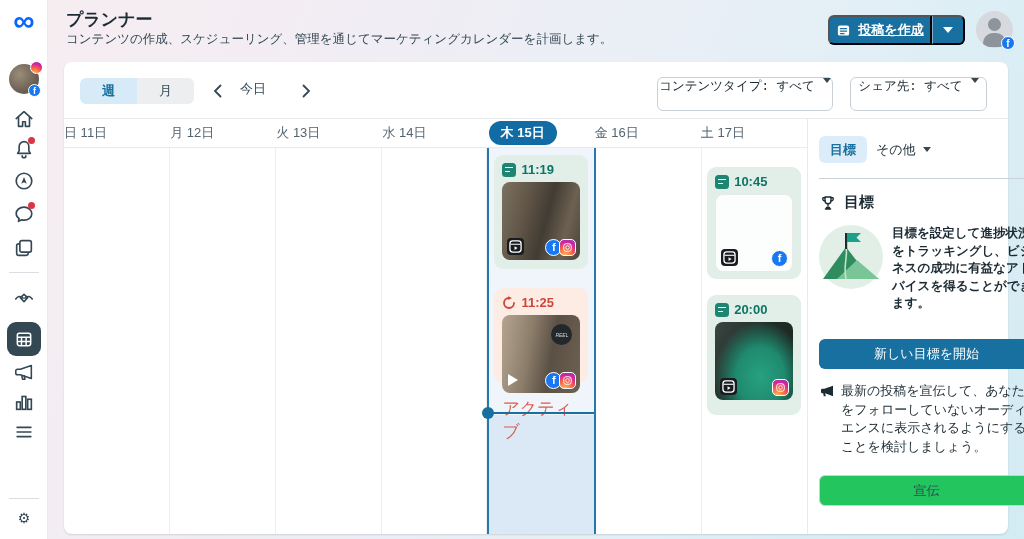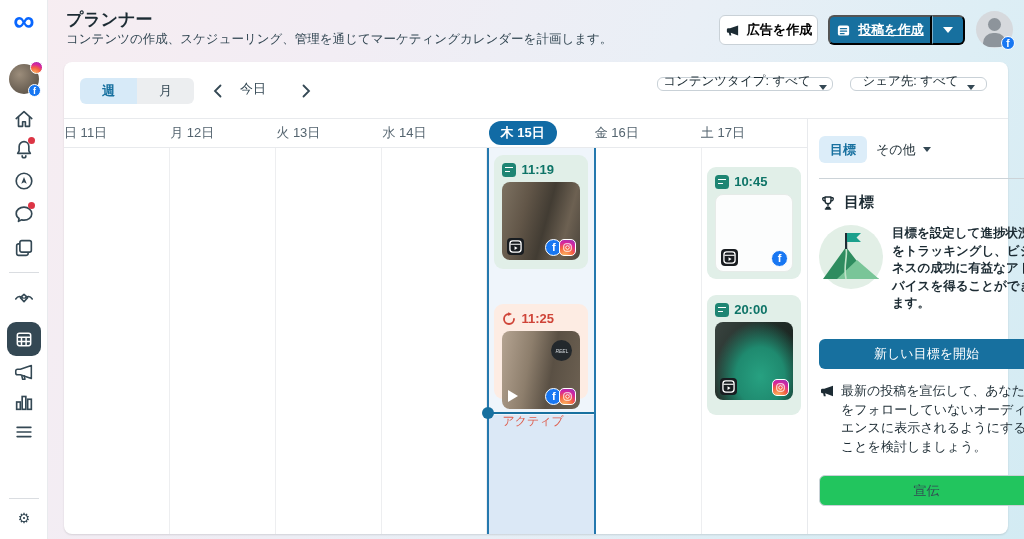--- a/index.html
+++ b/index.html
@@ -43,21 +43,21 @@
   .card { position:absolute; left:64px; top:62px; width:944px; height:472px; background:#fff; border-radius:8px; box-shadow:0 1px 2px rgba(0,0,0,.12); }
   .tb-divider { position:absolute; left:0; top:56px; width:944px; height:1px; background:#e8eaed; }
 
   .seg { position:absolute; top:16px; height:26px; width:57px; display:flex; align-items:center; justify-content:center; font-size:13px; cursor:pointer; }
   .seg-week { left:16px; background:#d7eaf8; color:#17709f; border-radius:6px 0 0 6px; font-weight:bold; }
   .seg-month { left:73px; background:#eceef0; color:#344854; border-radius:0 6px 6px 0; }
   .nav-ch { position:absolute; top:19px; width:20px; height:20px; display:flex; align-items:center; justify-content:center; cursor:pointer; }
   .today-btn { position:absolute; left:176px; top:18px; font-size:13px; color:#344854; cursor:pointer; }
   .cal-title { position:absolute; left:300px; top:19px; width:150px; text-align:center; font-size:17px; }
   .cal-title b { font-weight:bold; }
-  .filter { position:absolute; top:15px; height:14px; border:1px solid #c9d1d7; border-radius:6px; background:#fff; display:flex; align-items:flex-end; justify-content:center; gap:8px; font-size:12.5px; cursor:pointer; }
+  .filter { position:absolute; top:15px; height:34px; border:1px solid #c9d1d7; border-radius:6px; background:#fff; display:flex; align-items:flex-start; justify-content:center; gap:8px; font-size:12.5px; cursor:pointer;font-family:Liberation Mono, monospace; }
   .f1 { left:593px; width:176px; } .f2 { left:786px; width:137px; }
   .caret-d { width:0; height:0; border-left:4.5px solid transparent; border-right:4.5px solid transparent; border-top:5.5px solid #344854; }
 
   
   .day-row { position:absolute; left:0; top:57px; width:743px; height:29px; display:flex; border-bottom:1px solid #e8eaed; }
   .day-cell { flex:1; display:flex; align-items:center; font-size:13px; color:#54646f; cursor:pointer; }
   .day-pill { background:#116ba5; color:#fff; font-weight:bold; border-radius:12px; padding:3px 12px; }
 
   
   .grid { position:absolute; left:0; top:86px; width:743px; bottom:0; display:flex; border-radius:0 0 0 8px; overflow:hidden; }
@@ -84,21 +84,21 @@
   .ph-sweater { background:radial-gradient(ellipse at 58% 70%,#27a181 0%,#1f8a6f 38%,rgba(0,0,0,0) 72%),linear-gradient(120deg,#3a4440 0%,#222e29 45%,#161f1b 100%); }
   .ph-empty { background:#fcfdfd; border:1px solid #e6ebe8; }
   .reel-badge { position:absolute; left:5px; bottom:5px; width:17px; height:17px; border-radius:4px; background:#181c20; display:flex; align-items:center; justify-content:center; }
   .play-tri { position:absolute; left:6px; bottom:7px; width:0; height:0; border-top:6px solid transparent; border-bottom:6px solid transparent; border-left:10px solid #fff; }
   .plats { position:absolute; right:4px; bottom:4px; display:flex; }
   .bg-fb { width:17px; height:17px; border-radius:50%; background:#1877f2; border:1.5px solid #fff; color:#fff; font-size:11px; font-weight:bold; text-align:center; line-height:15px; }
   .bg-ig { width:17px; height:17px; border-radius:5px; border:1.5px solid #fff; margin-left:-3px;
     background:radial-gradient(circle at 30% 110%,#fdc468,#f56040 45%,#d6249f 72%,#8a3ab9 100%);
     display:flex; align-items:center; justify-content:center; }
   .reel-patch { position:absolute; right:8px; top:9px; width:21px; height:21px; border-radius:50%; background:#23282c; color:#cfd4d8; font-size:5px; font-style:italic; display:flex; align-items:center; justify-content:center; }
-  .ev-status { margin-top:4px; font-size:12px; color:#dd5c4b; }
+  .ev-status { margin-top:4px; font-size:17px; color:#dd5c4b; }
 
   
   .panel { position:absolute; left:743px; top:57px; width:243px; bottom:0; border-left:1px solid #e8eaed; }
   .tab-goals { position:absolute; left:11px; top:17px; height:27px; padding:0 11px; background:#dcedf9; color:#17709f; font-size:13px; font-weight:bold; border-radius:6px; display:flex; align-items:center; cursor:pointer; }
   .more-dd { position:absolute; left:68px; top:17px; height:27px; display:flex; align-items:center; gap:7px; font-size:13px; color:#1c2b33; cursor:pointer; }
   .pnl-div { position:absolute; left:11px; right:16px; top:59px; height:1px; background:#ccd3d8; }
   .goals-head { position:absolute; left:11px; top:74px; display:flex; align-items:center; gap:7px; font-size:15px; font-weight:bold; }
   .goal-row { position:absolute; left:11px; right:14px; top:106px; display:flex; gap:9px;font-weight:bold; }
   .goal-illu { flex:0 0 64px; }
   .goal-desc { font-size:12.5px; line-height:17.5px; }
@@ -200,26 +200,20 @@
 
     <div class="divider-rail" style="top:498px"></div>
     <div class="rail-item" style="top:510px; font-size:14px; color:#344854">
         <span>⚙</span>
       </div>
   </nav>
 
   <h1 class="pg-title">プランナー</h1>
   <p class="pg-sub">コンテンツの作成、スケジューリング、管理を通じてマーケティングカレンダーを計画します。</p>
 
-  <button class="btn btn-ad">
-    <svg width="15" height="15" viewBox="0 0 24 24" fill="#1c2b33">
-        <path d="M21 4 8 8.5H5a2 2 0 0 0-2 2v3a2 2 0 0 0 2 2h1.2l1 4.5h3l-1-4.6L21 20z"></path>
-      </svg>
-    <span>広告を作成</span>
-  </button>
 
   <button class="btn btn-post">
     <svg width="15" height="15" viewBox="0 0 24 24">
         <rect x="3" y="4" width="18" height="16" rx="3" fill="#fff"></rect>
         <path d="M7 9h10M7 13h10M7 17h6" stroke="#17709f" stroke-width="1.8" stroke-linecap="round"></path>
       </svg>
     <span>投稿を作成</span>
   </button>
   <button class="btn-caret btn">
     <span class="caret-w"></span>
@@ -317,21 +311,21 @@
                   <svg width="9" height="9" viewBox="0 0 12 12" fill="none" stroke="#fff" stroke-width="1.2">
                     <rect x="1" y="1" width="10" height="10" rx="3"></rect>
                     <circle cx="6" cy="6" r="2.4"></circle>
                     <circle cx="9.2" cy="2.8" r=".7" fill="#fff" stroke="none"></circle>
                   </svg>
                 </span>
             </span>
           </div>
         </div>
 
-        <div class="ev ev-peach" style="top:156px; height:95px">
+        <div class="ev ev-peach" style="top:140px; height:95px">
           <div class="ev-head">
             <svg width="14" height="14" viewBox="0 0 14 14">
                 <path d="M12 7A5 5 0 1 1 7 2" fill="none" stroke="#cf4438" stroke-width="1.8" stroke-linecap="round"></path>
                 <path d="M6.2 0.2 10 2 6.2 3.9z" fill="#cf4438"></path>
               </svg>
             <span class="ev-time t-red">11:25</span>
           </div>
           <div class="thumb ph-fur2">
             <span class="reel-patch">REEL</span>
             <span class="play-tri"></span>

